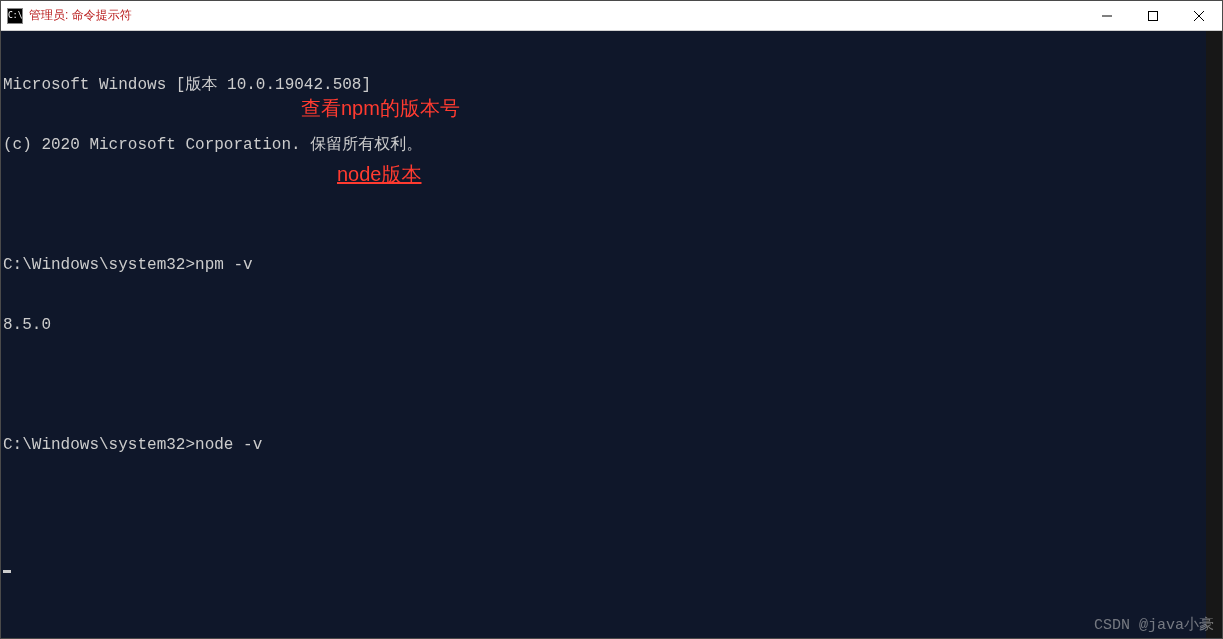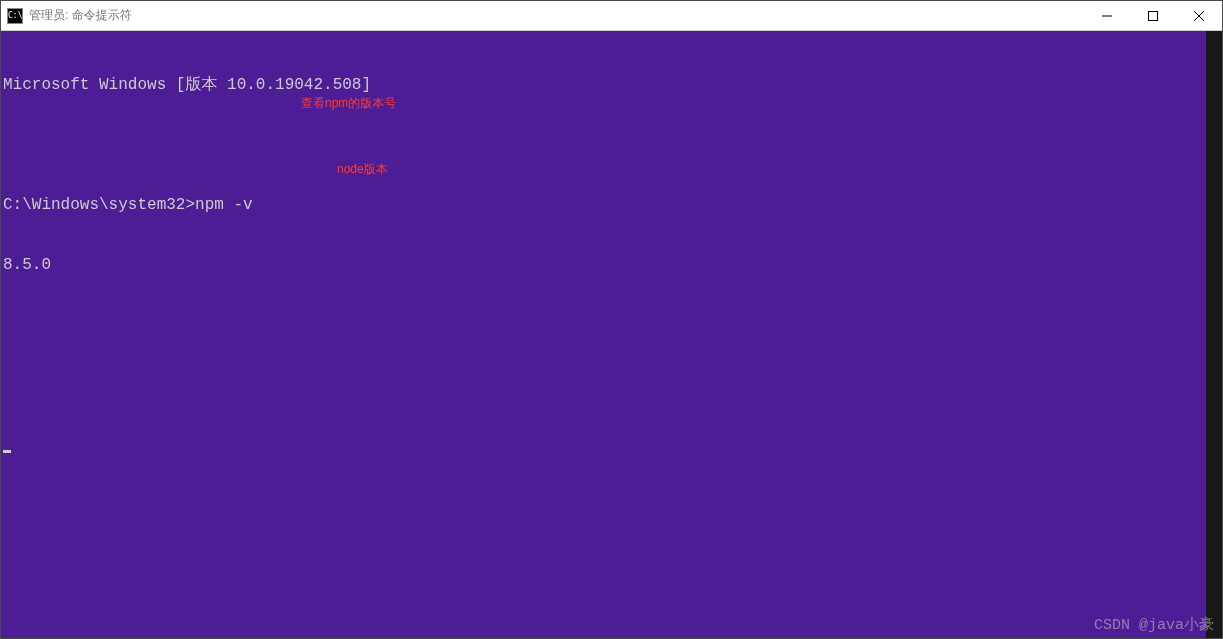--- a/index.html
+++ b/index.html
@@ -42,21 +42,21 @@
     border: 1px solid #888;
     color: #fff;
     font-size: 8px;
     line-height: 14px;
     text-align: center;
     font-family: monospace;
     box-sizing: border-box;
   }
   .title-text {
     font-size: 12px;
-    color: #737373;
+    color: #b91c1c;
   }
   .window-controls {
     display: flex;
     height: 100%;
   }
   .win-btn {
     width: 46px;
     height: 100%;
     display: flex;
     align-items: center;
@@ -65,21 +65,21 @@
   }
   .win-btn svg {
     stroke: #000;
     stroke-width: 1;
     fill: none;
   }
   .terminal-area {
     position: relative;
     width: 100%;
     height: calc(100% - 30px);
-    background: #4c1d95;
+    background: #0f172a;
   }
   .terminal {
     position: relative;
     padding: 4px 2px;
     font-family: "NSimSun", "SimSun", Consolas, "Courier New", monospace;
     font-size: 16px;
     line-height: 20px;
     color: #cccccc;
     white-space: pre;
   }
@@ -92,21 +92,21 @@
     width: 8px;
     height: 3px;
     background: #cccccc;
     vertical-align: bottom;
     margin-bottom: 2px;
   }
   .annotation {
     position: absolute;
     color: #ff3b30;
     font-family: "Microsoft YaHei", Arial, sans-serif;
-    font-size: 12px;
+    font-size: 20px;
     pointer-events: none;
   }
   .scrollbar {
     position: absolute;
     right: 0;
     top: 30px;
     width: 16px;
     height: calc(100% - 30px);
     background: #171717;
   }
@@ -146,28 +146,30 @@
             <line x1="0" y1="0" x2="10" y2="10"></line>
             <line x1="10" y1="0" x2="0" y2="10"></line>
           </svg>
       </div>
     </div>
   </div>
 
   <div class="terminal-area">
     <div class="terminal">
       <span class="line">Microsoft Windows [版本 10.0.19042.508]</span>
+      <span class="line">(c) 2020 Microsoft Corporation. 保留所有权利。</span>
       <span class="line"></span>
       <span class="line">C:\Windows\system32&gt;npm -v</span>
       <span class="line">8.5.0</span>
       <span class="line"></span>
+      <span class="line">C:\Windows\system32&gt;node -v</span>
       <span class="line"></span>
       <span class="line"><span class="cursor"></span></span>
     </div>
 
     <div class="annotation" style="left:300px; top:64px;">查看npm的版本号</div>
-    <div class="annotation" style="left:336px; top:130px;">node版本</div>
+    <div class="annotation" style="left:336px; top:130px;text-decoration:underline;">node版本</div>
   </div>
 
   <div class="scrollbar"></div>
 
   <div class="watermark">CSDN @java小豪</div>
 </div>
 
 </body></html>

